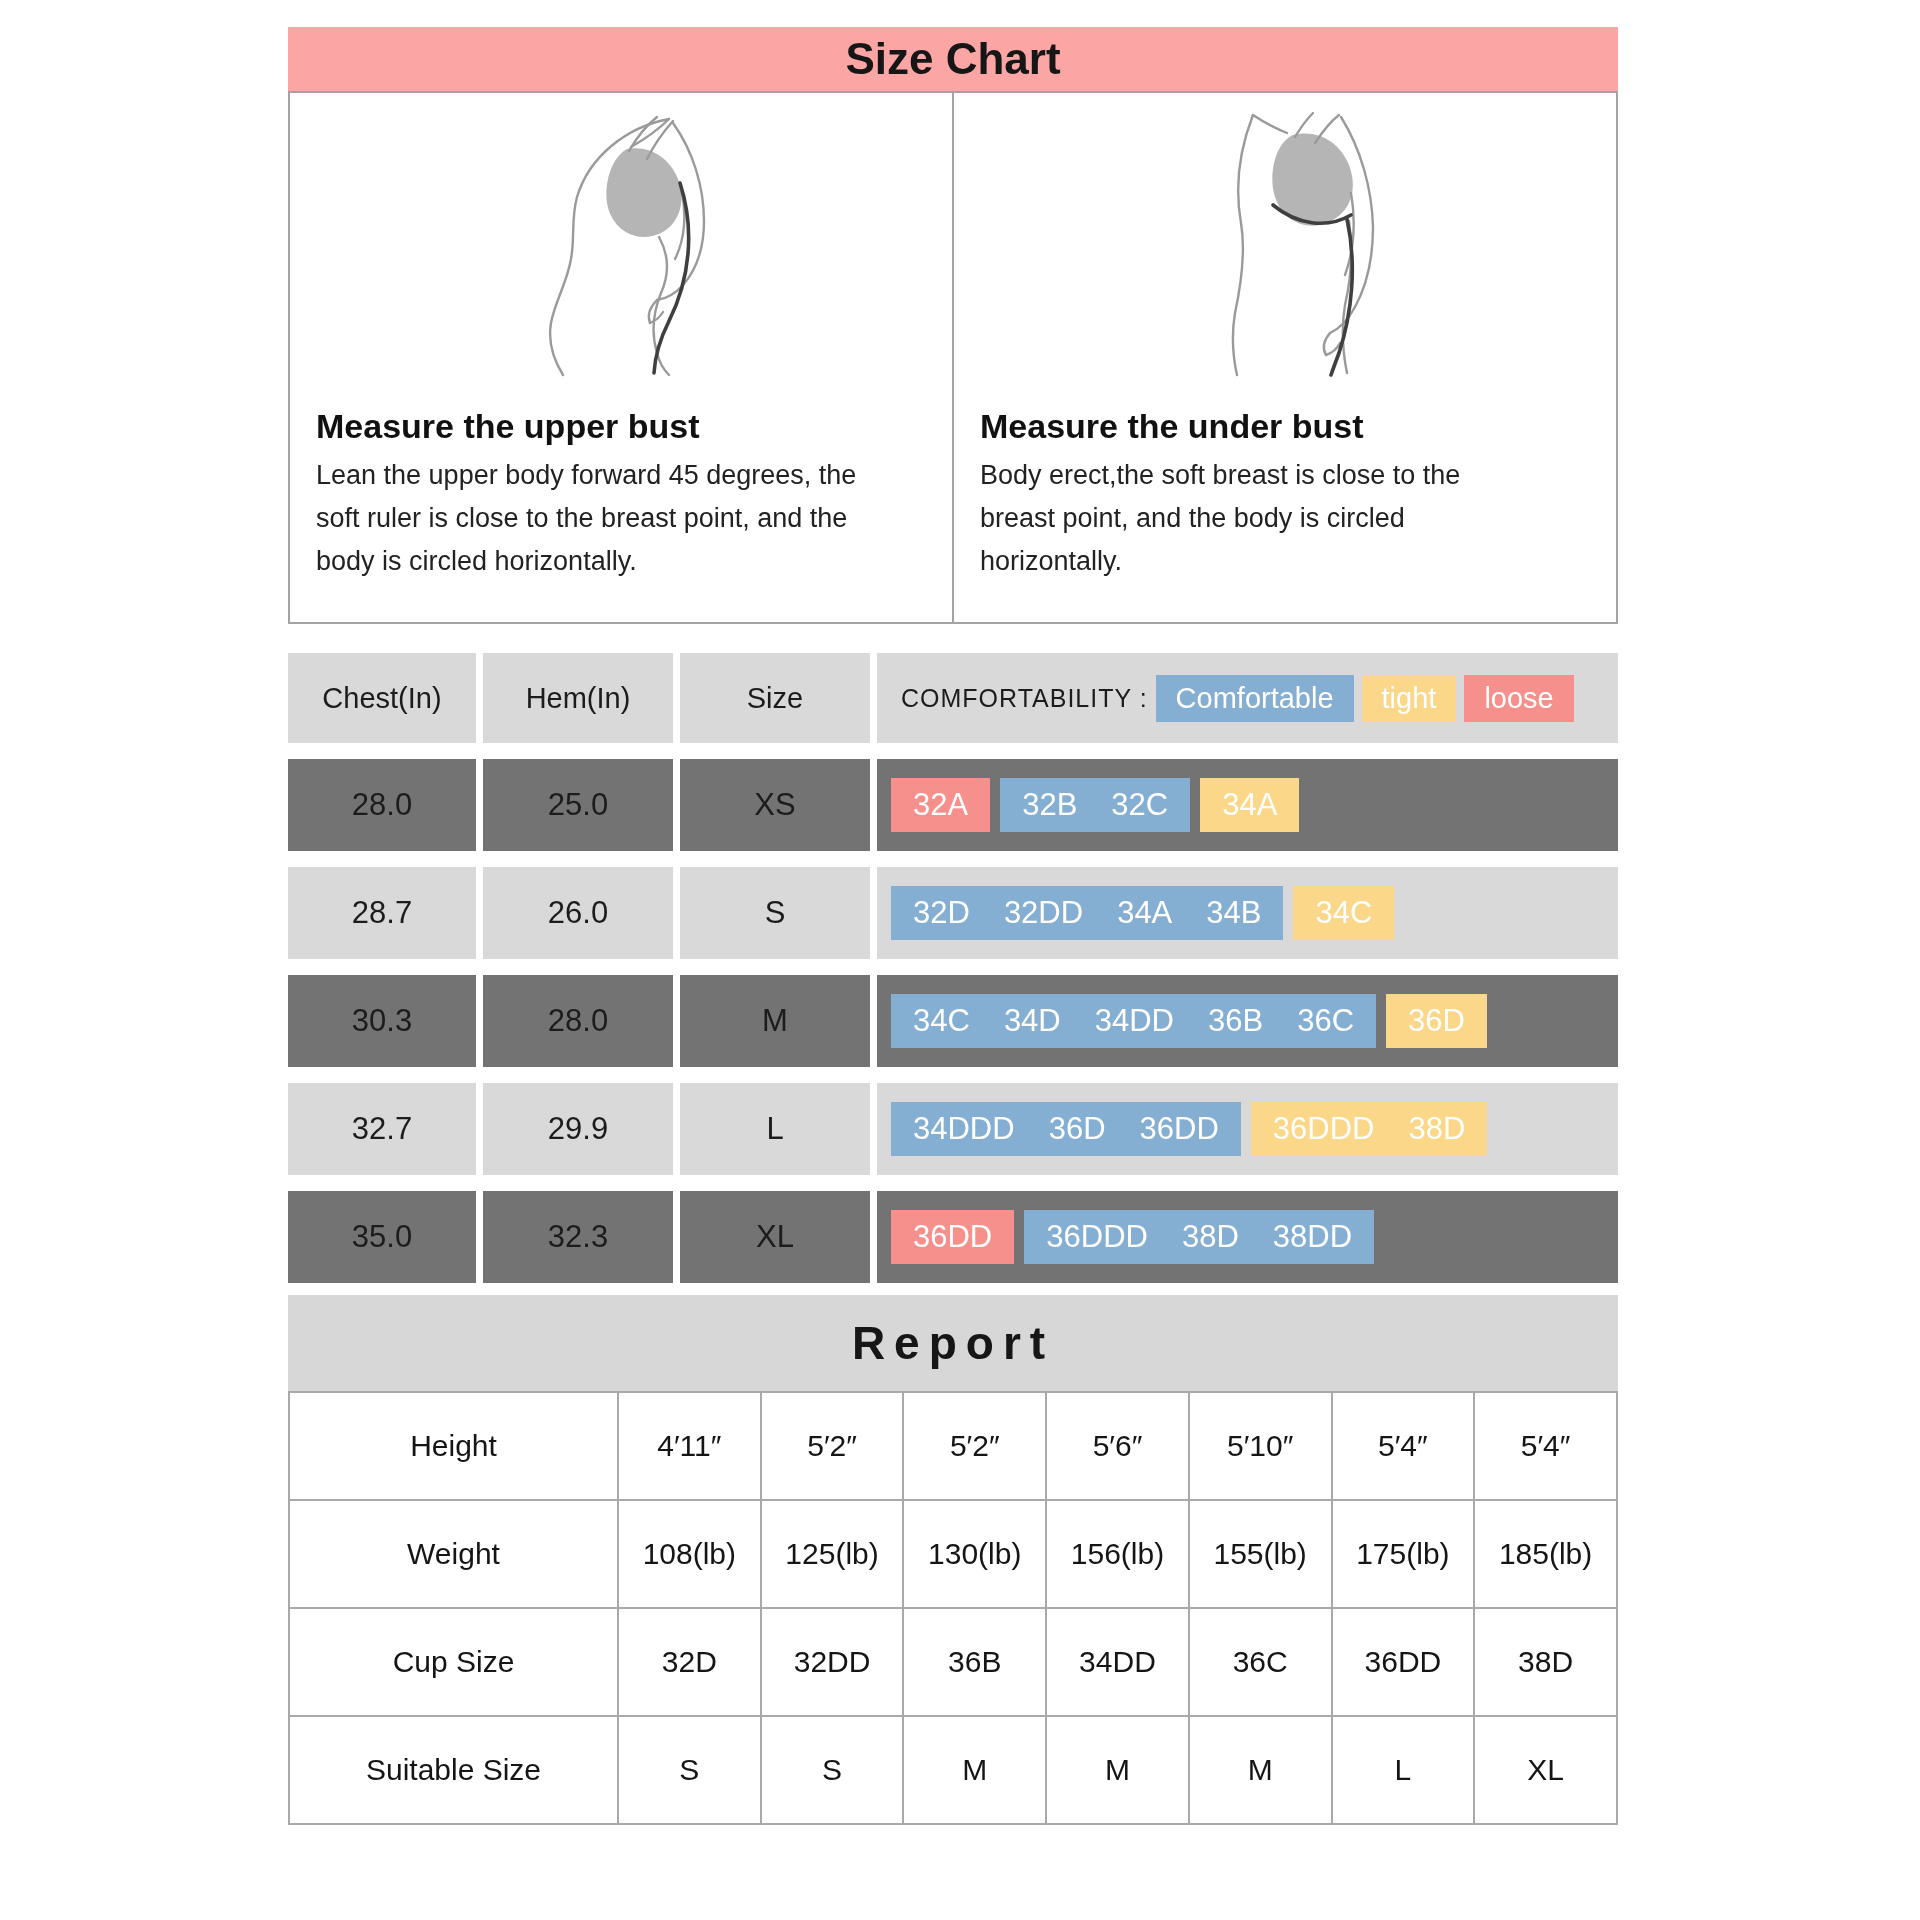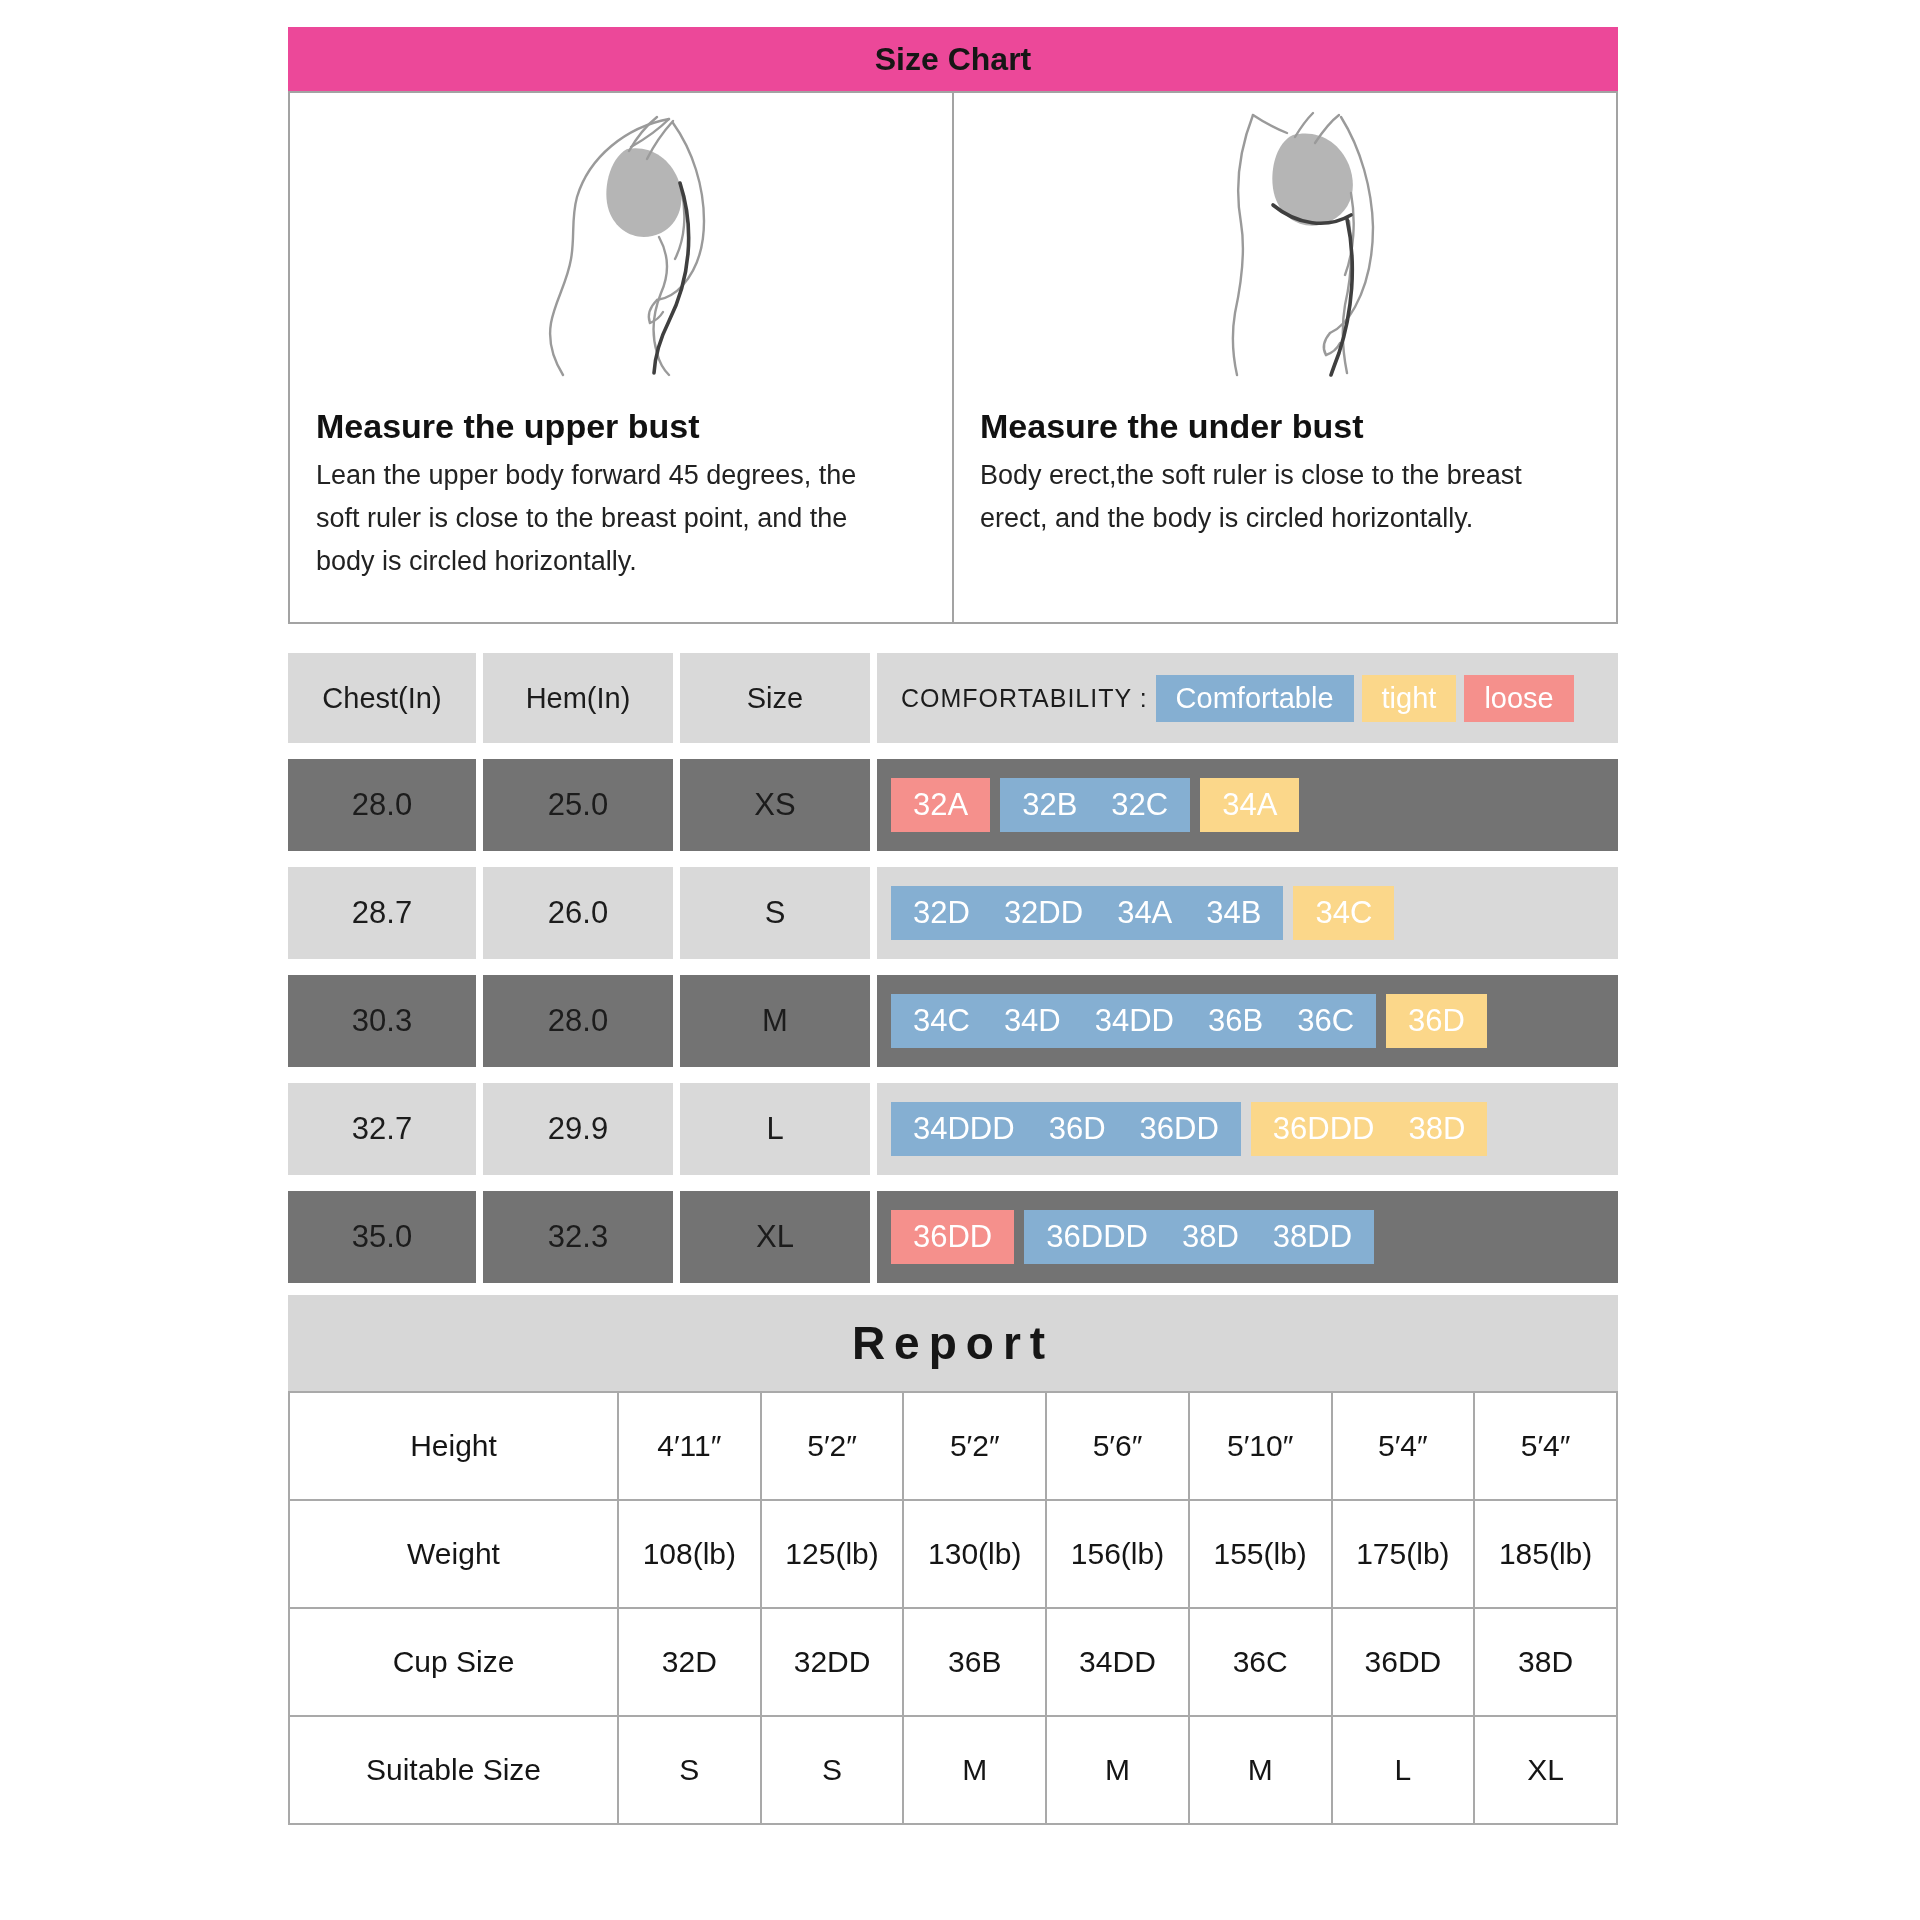--- a/index.html
+++ b/index.html
@@ -1,23 +1,23 @@
 <!DOCTYPE html>
 <html><head>
 <meta charset="utf-8">
 <style>
   html,body{margin:0;padding:0;background:#ffffff;}
   body{width:1920px;height:1920px;position:relative;overflow:hidden;
        font-family:"Liberation Sans","DejaVu Sans",sans-serif;color:#1c1c1c;}
   .content{position:absolute;left:288px;top:0;width:1330px;}
 
   
-  .title-bar{margin-top:27px;height:64px;background:#ec4899;
+  .title-bar{margin-top:27px;height:64px;background:#fca5a5;
              display:flex;align-items:center;justify-content:center;
-             font-size:32px;font-weight:bold;color:#161616;text-align:right;}
+             font-size:44px;font-weight:bold;color:#161616;text-align:right;}
 
   
   .boxes{display:flex;height:533px;border:2px solid #a3a3a3;box-sizing:border-box;background:#fff;}
   .box{flex:1 1 0;box-sizing:border-box;overflow:hidden;}
   .box + .box{border-left:2px solid #a3a3a3;}
   .illus{height:290px;display:flex;justify-content:center;align-items:flex-start;padding-top:14px;}
   .box h3{margin:10px 0 8px 26px;font-size:34px;font-weight:bold;color:#111;}
   .box p{margin:0 34px 0 26px;max-width:560px;font-size:27px;line-height:1.6;color:#222;}
 
   
@@ -91,21 +91,21 @@
           <path class="ln" d="M 224,114 C 228,142 226,172 220,198 C 216,222 218,246 222,266"></path>
           <path class="ln" d="M 216,10 C 236,42 247,82 248,120 C 248,150 242,178 230,200 C 223,213 214,222 205,226"></path>
           <path class="ln" d="M 226,86 C 231,114 229,144 220,168"></path>
           <path class="ln" d="M 205,226 C 199,233 197,241 201,248"></path>
           <path class="ln" d="M 201,248 C 207,246 212,242 215,236"></path>
           <path class="tape" d="M 148,98 C 172,118 202,122 226,108"></path>
           <path class="tape" d="M 222,112 C 232,158 227,206 214,246 C 211,254 208,262 206,268"></path>
         </svg>
       </div>
       <h3>Measure the under bust</h3>
-      <p>Body erect,the soft ruler is close to the breast erect, and the body is circled horizontally.</p>
+      <p>Body erect,the soft breast is close to the breast point, and the body is circled horizontally.</p>
     </section>
 
   </div>
 
   <div class="size-table">
     <div class="srow header">
       <div class="cell h">Chest(In)</div>
       <div class="cell h">Hem(In)</div>
       <div class="cell h">Size</div>
       <div class="cell h comfort">

